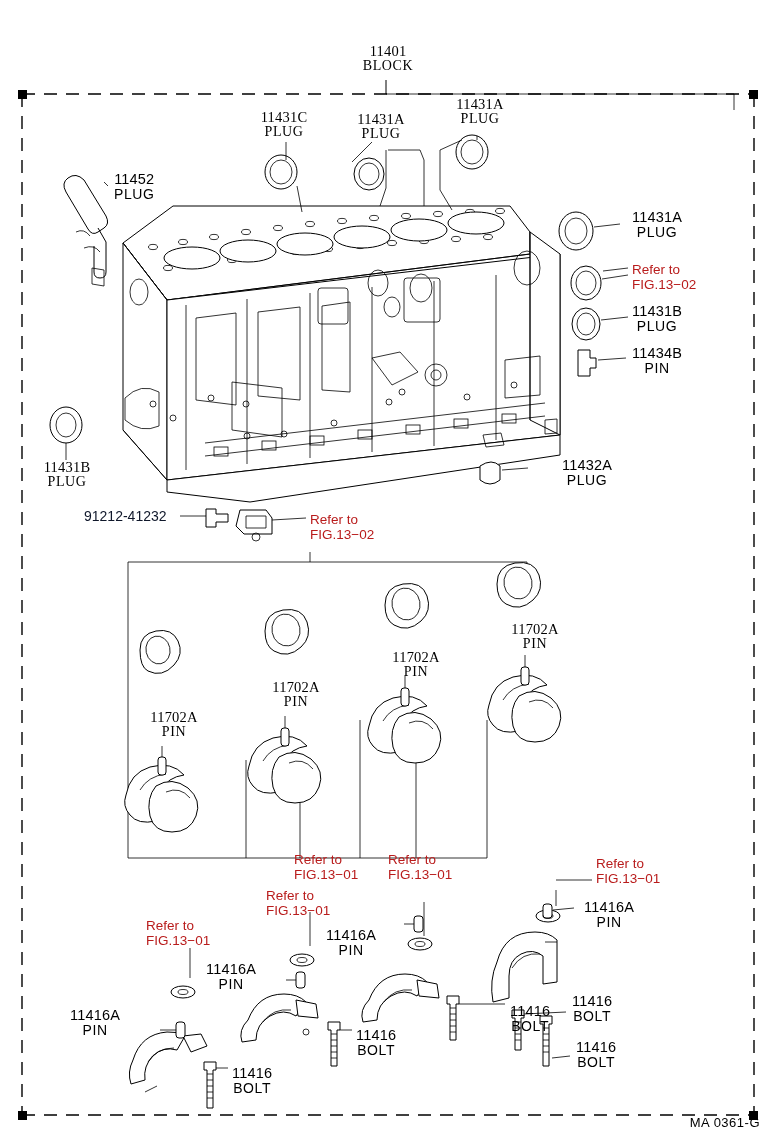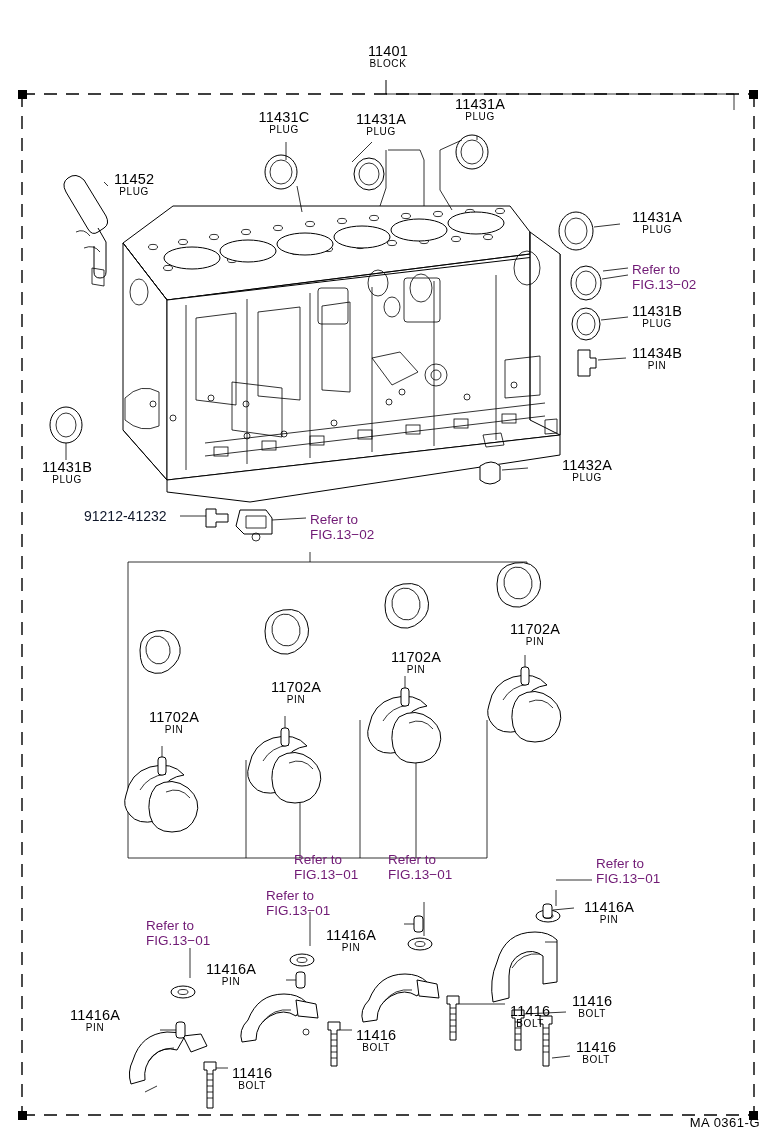--- a/index.html
+++ b/index.html
@@ -29,30 +29,30 @@
     color: #000;
     line-height: 1.02;
     white-space: nowrap;
   }
   .lbl .pn {
     font-size: 14.5px;
     letter-spacing: 0.2px;
     display: block;
   }
   .lbl .sub {
-    font-size: 10px;
+    font-size: 14px;
     letter-spacing: 0.6px;
     display: block;
   }
-  .lbl.ctr { text-align: center; }
+  .lbl.ctr { text-align: center; font-family: Liberation Serif, serif; }
   .lbl.ctr .pn, .lbl.ctr .sub { text-align: center; }
   .lbl.lft { text-align: center; }
   .ref {
     position: absolute;
-    color: #701a75;
+    color: #b91c1c;
     font-size: 13.5px;
     line-height: 1.14;
     white-space: nowrap;
   }
   .ref span { display: block; }
   .code {
     position: absolute;
     right: 16px;
     bottom: 0;
     font-size: 13px;

